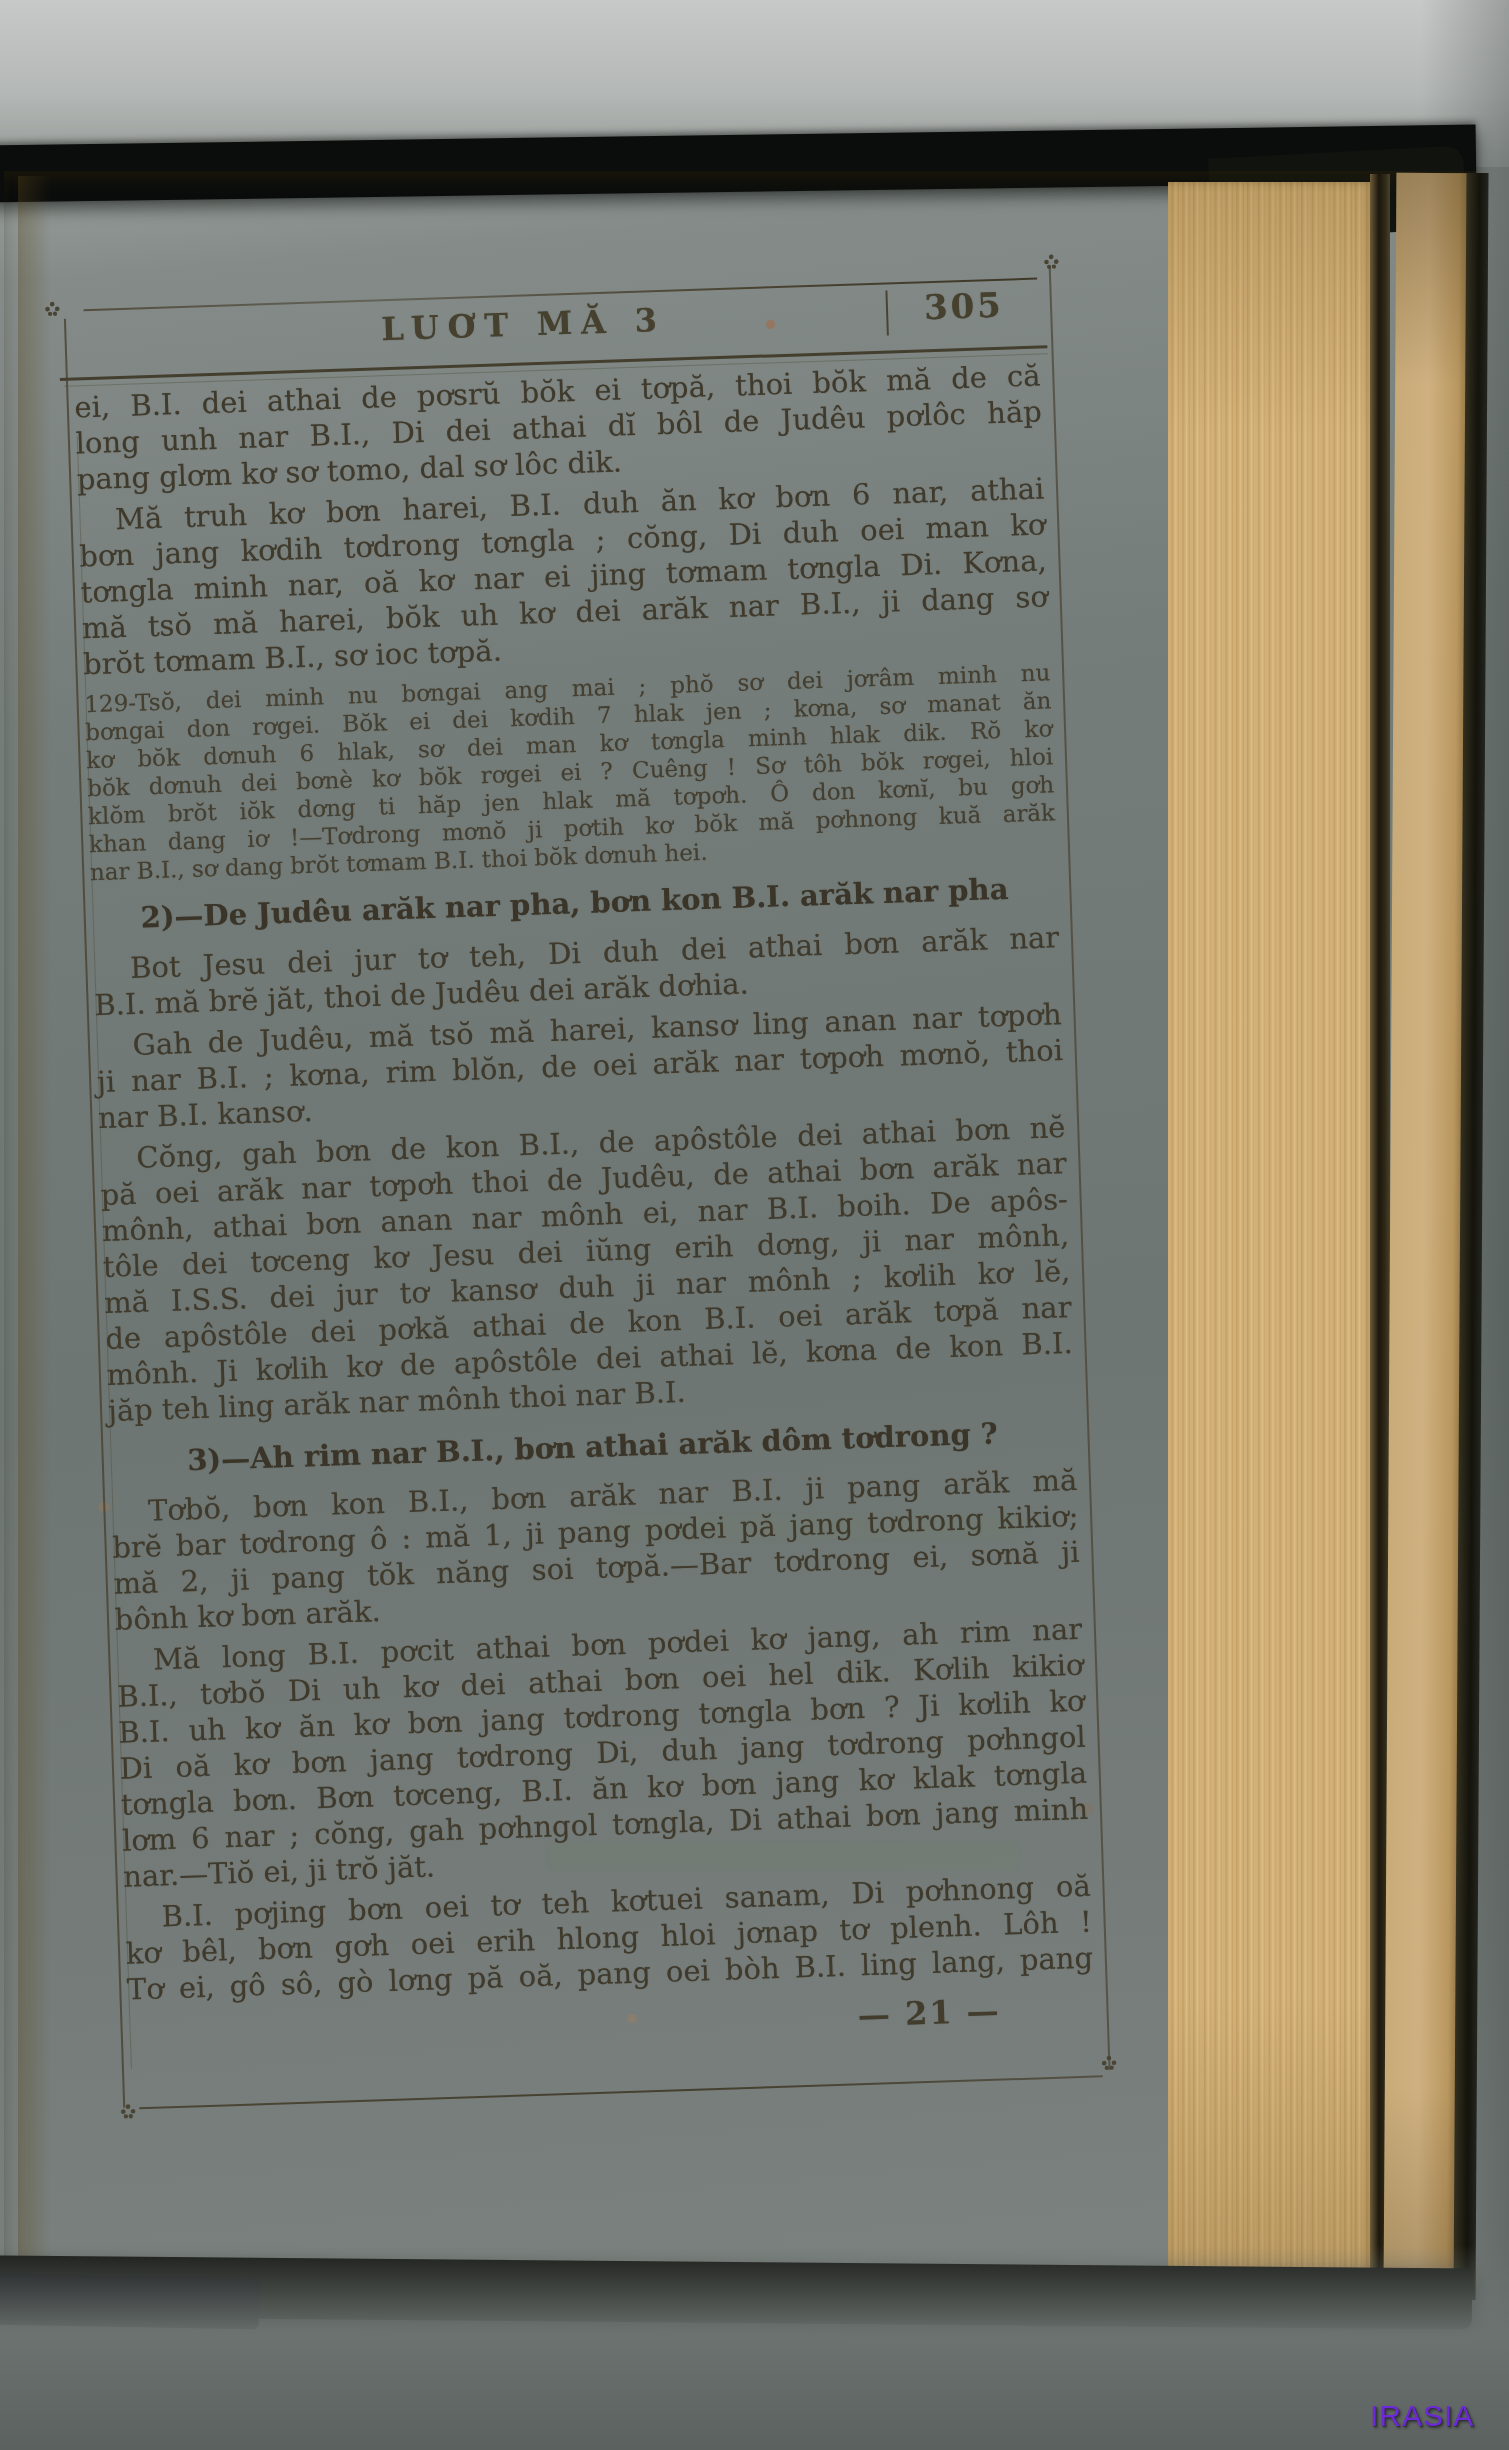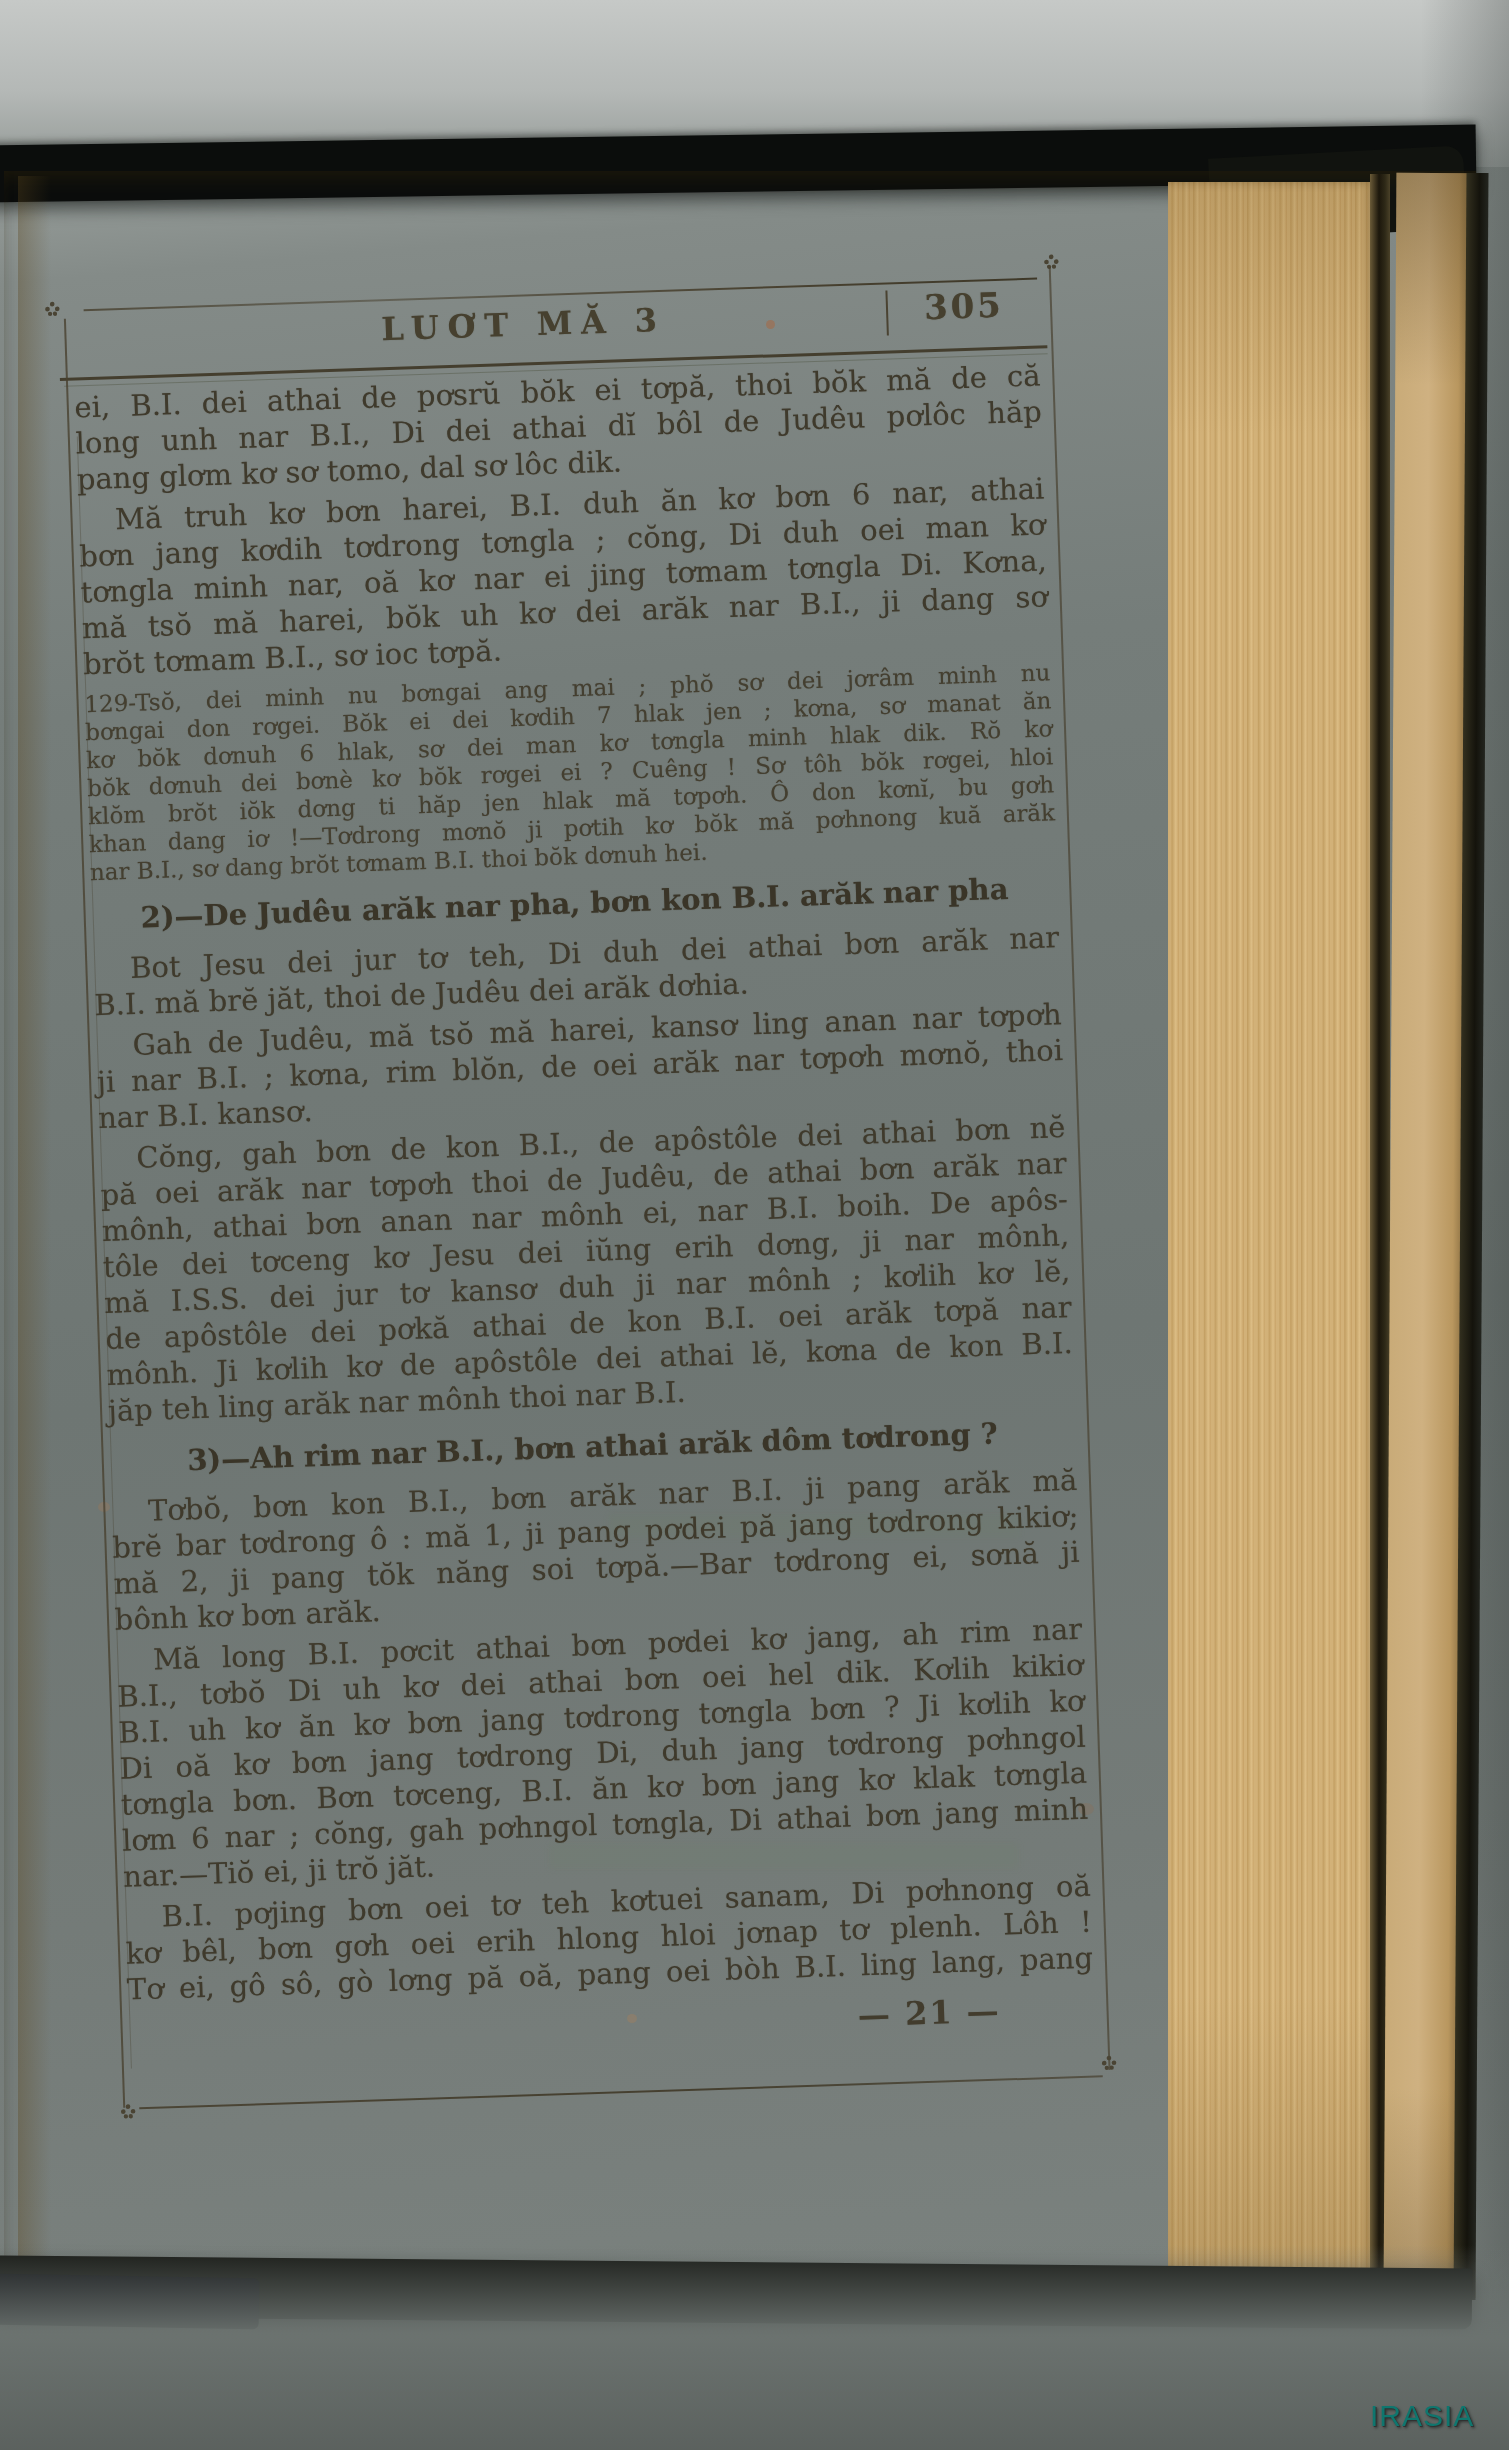--- a/index.html
+++ b/index.html
@@ -83,21 +83,21 @@
   .line{text-align:justify;text-align-last:justify;white-space:normal;}
   .line.last{text-align-last:left;}
   .para.indent .line:first-child{text-indent:37px;}
   .heading{font-weight:bold;text-align:center;margin:14.7px 0 11.8px 0;font-size:29px;line-height:39px;color:#3a3528;
     text-shadow:0 0 1px rgba(58,53,40,.5);}
   .footer-mark{text-align:right;padding-right:94px;font-size:32px;font-weight:bold;margin-top:13.7px;color:#423c2d;
     letter-spacing:2px;}
   
   .ghost{background:rgba(110,130,95,.12);filter:blur(2.9px);border-radius:3.9px;}
   .watermark{left:1370px;top:2399px;font-family:"Liberation Sans","DejaVu Sans",sans-serif;
-    font-size:30px;color:#0f766e;letter-spacing:1px;
+    font-size:30px;color:#6d28d9;letter-spacing:1px;
     text-shadow:1px 1px 0 #2f3231,2px 2px 2.9px rgba(0,0,0,.55);}
 </style>
 </head>
 <body>
 
 <div class="abs bg-top"></div>
 <div class="abs bg-right"></div>
 
 <div class="abs cover-band"></div>
 <div class="abs cover-corner"></div>

